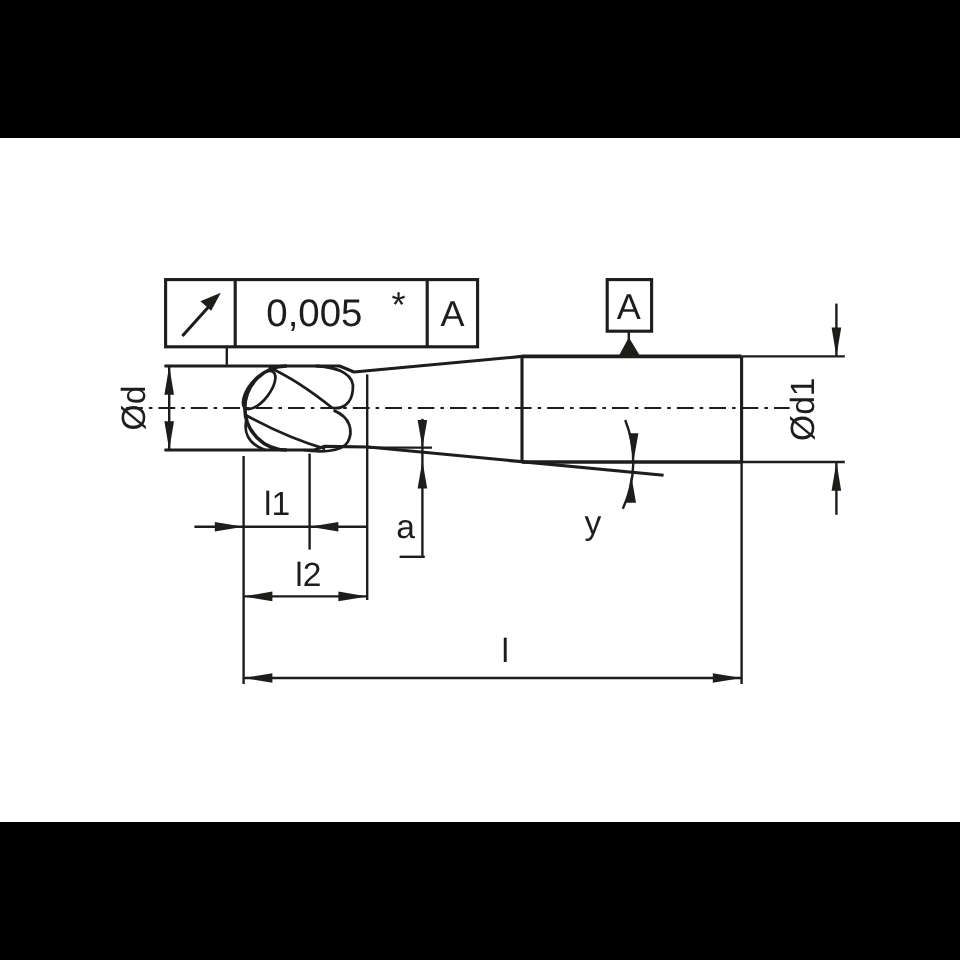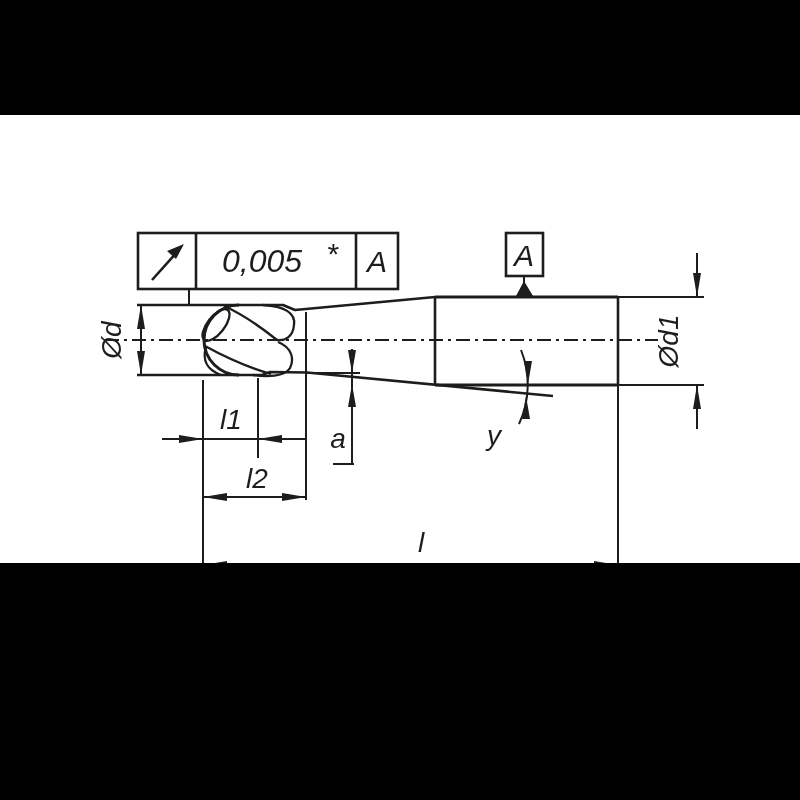--- a/index.html
+++ b/index.html
@@ -1,16 +1,16 @@
 <!DOCTYPE html>
 <html><head>
 <meta charset="utf-8">
 <style>
   html,body{margin:0;padding:0;background:#000;}
-  .stage{position:relative;width:800px;height:563px;background:#5eead4;overflow:hidden;font-style:italic;}
+  .stage{position:relative;width:800px;height:800px;background:#5eead4;overflow:hidden;}
   svg{display:block;}
   text{font-family:"Liberation Sans","DejaVu Sans",sans-serif;fill:#1d1d1b;}
   .t-big{font-size:32px;}
   .t-med{font-size:30px;}
   .t-dim{font-size:28px;}
   .ink{stroke:#1d1d1b;fill:none;}
   .w3{stroke-width:3;}
   .w25{stroke-width:2.6;}
   .w2{stroke-width:2;}
   .fillink{fill:#1d1d1b;stroke:none;}

